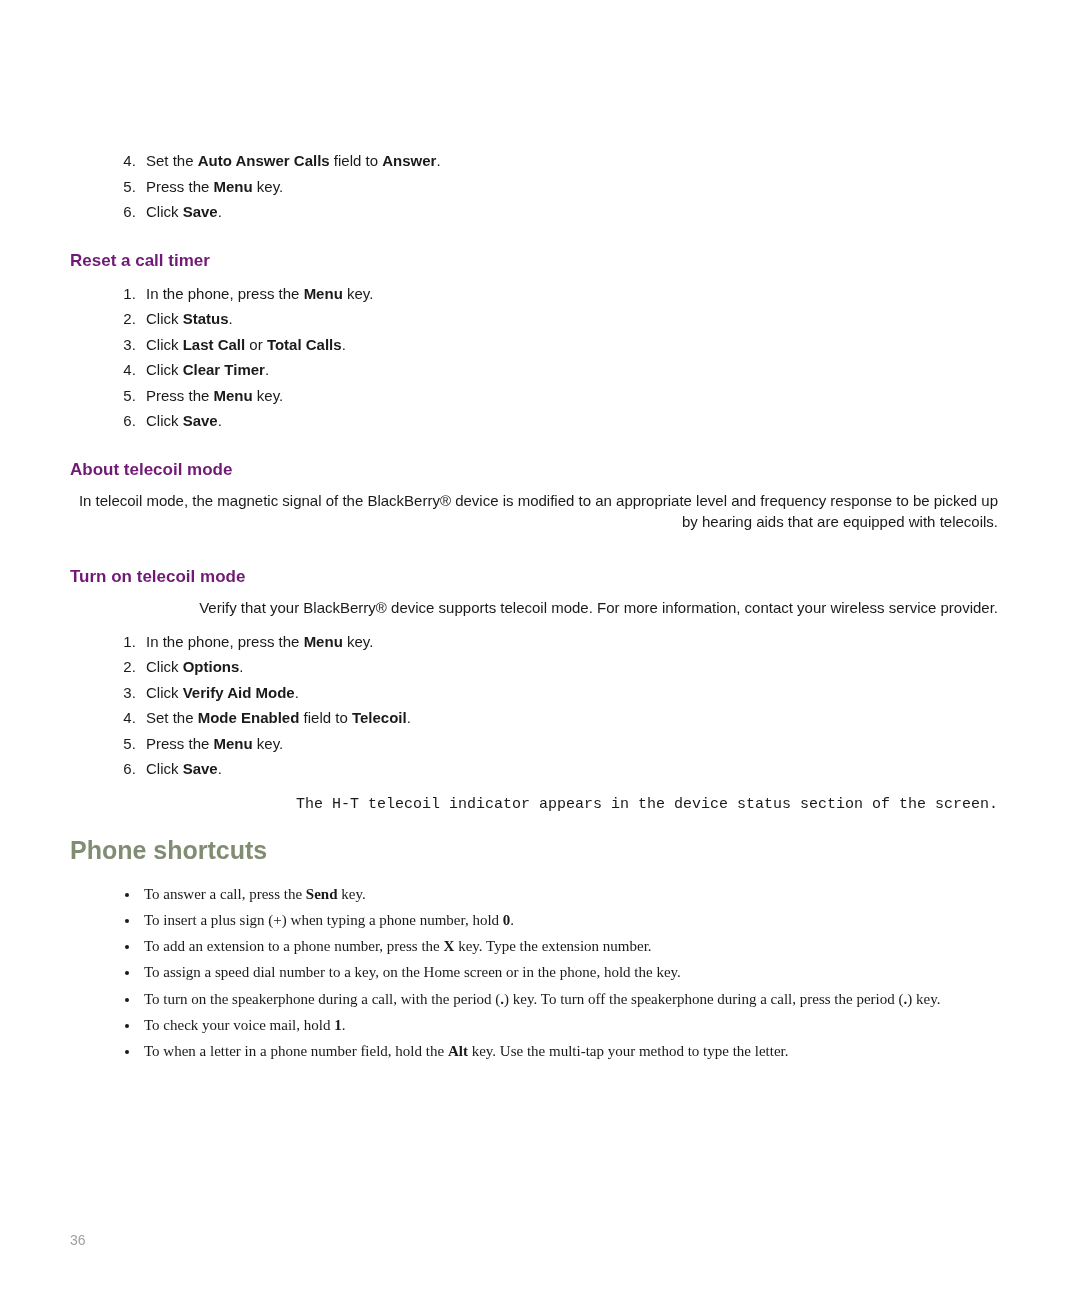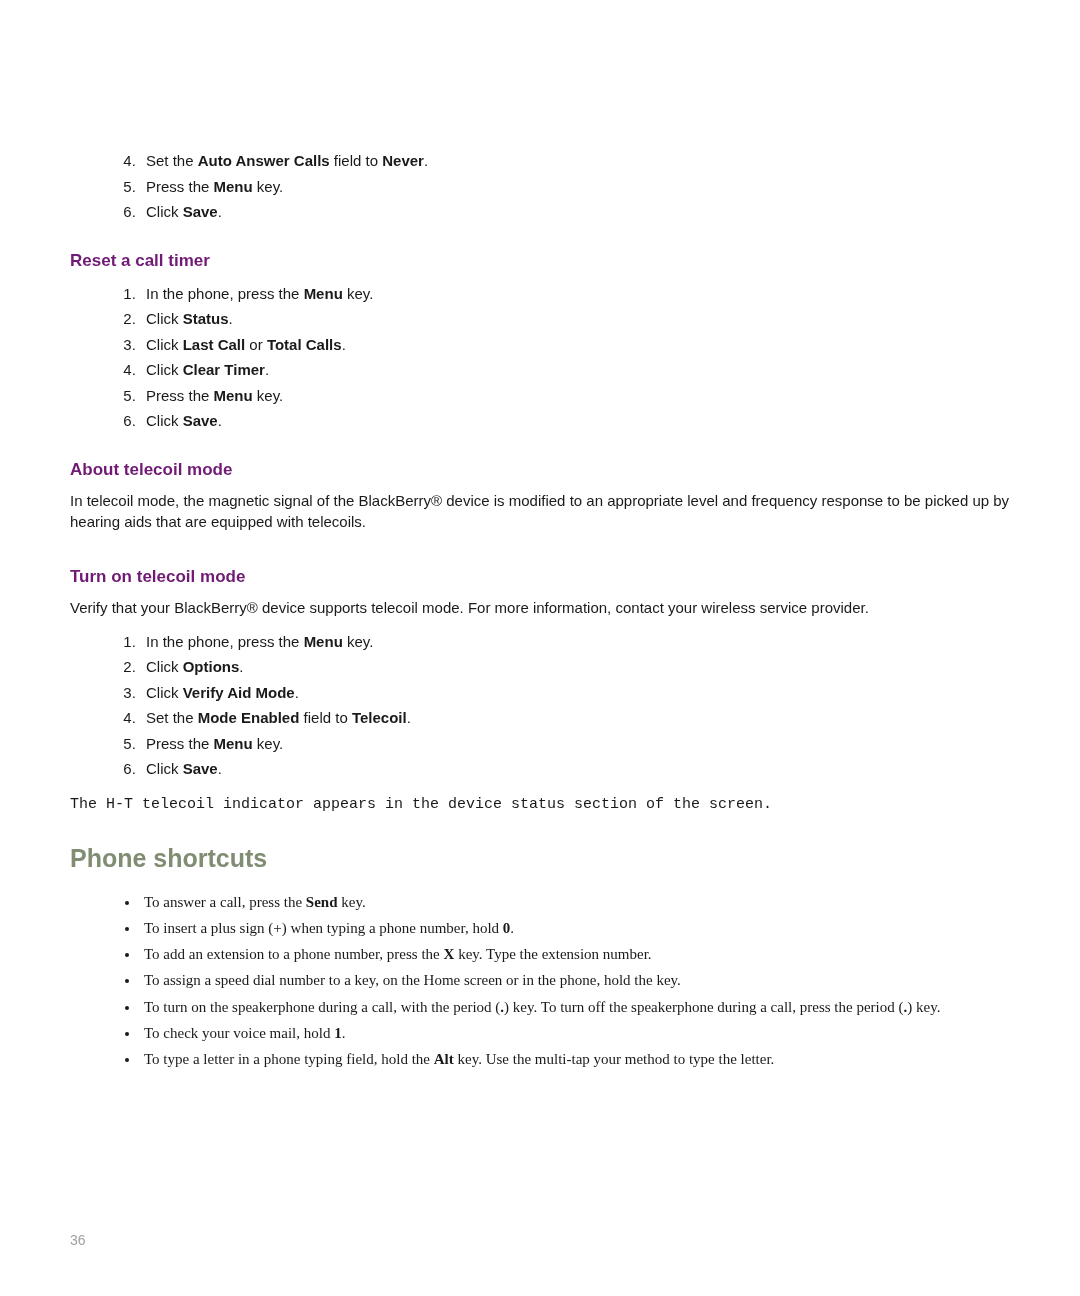--- a/index.html
+++ b/index.html
@@ -43,45 +43,46 @@
   .h-sub {
     font-size: 17px;
     font-weight: 700;
     color: #701a75;
     margin: 26px 0 10px 0;
   }
   .h-main {
     font-size: 25px;
     font-weight: 700;
     color: #818d73;
-    margin: 28px 0 16px 0;
+    margin: 20px 0 16px 0;
   }
   .para {
     font-size: 15px;
     line-height: 1.45;
     color: #1a1a1a;
-    margin: 6px 0 10px 0;
+    margin: 6px 12px 10px 0;
+    text-align: right;
   }
   .b { font-weight: 700; }
   .page-num {
     position: absolute;
     left: 70px;
     bottom: 48px;
     color: #9ea29b;
     font-size: 14px;
   }
 </style>
 </head>
 <body>
 
 <div class="page">
 
   <ol class="ol-num" start="4">
     <li>
-      <span>Set the </span><span class="b">Auto Answer Calls</span><span> field to </span><span class="b">Never</span><span>.</span>
+      <span>Set the </span><span class="b">Auto Answer Calls</span><span> field to </span><span class="b">Answer</span><span>.</span>
     </li>
     <li>
       <span>Press the </span><span class="b">Menu</span><span> key.</span>
     </li>
     <li>
       <span>Click </span><span class="b">Save</span><span>.</span>
     </li>
   </ol>
 
   <div class="h-sub">Reset a call timer</div>
@@ -147,18 +148,18 @@
     <li>
       <span>To assign a speed dial number to a key, on the Home screen or in the phone, hold the key.</span>
     </li>
     <li>
       <span>To turn on the speakerphone during a call, with the period (</span><span class="b">.</span><span>) key. To turn off the speakerphone during a call, press the period (</span><span class="b">.</span><span>) key.</span>
     </li>
     <li>
       <span>To check your voice mail, hold </span><span class="b">1</span><span>.</span>
     </li>
     <li>
-      <span>To type a letter in a phone typing field, hold the </span><span class="b">Alt</span><span> key. Use the multi-tap your method to type the letter.</span>
+      <span>To when a letter in a phone number field, hold the </span><span class="b">Alt</span><span> key. Use the multi-tap your method to type the letter.</span>
     </li>
   </ul>
 
   <div class="page-num">36</div>
 </div>
 
 </body></html>

